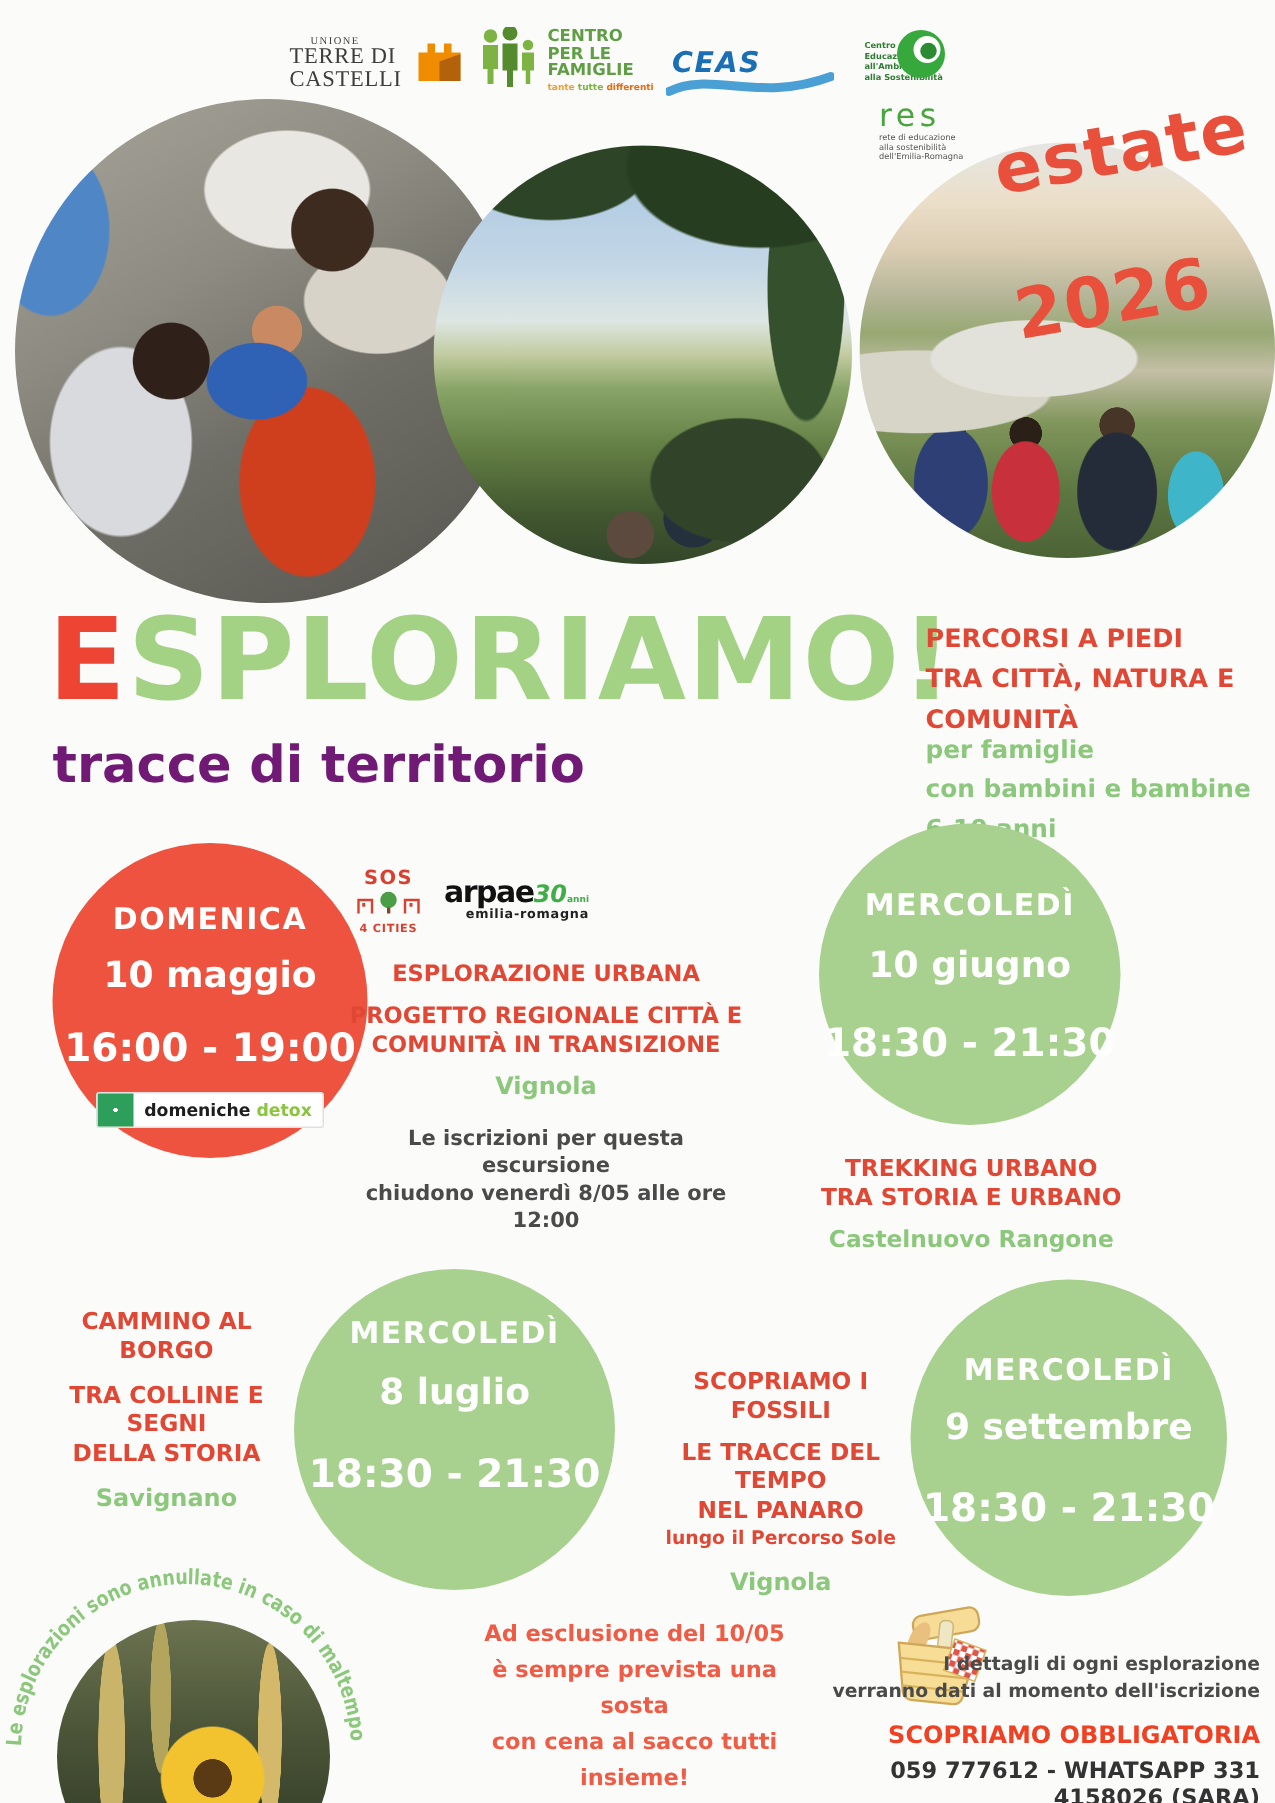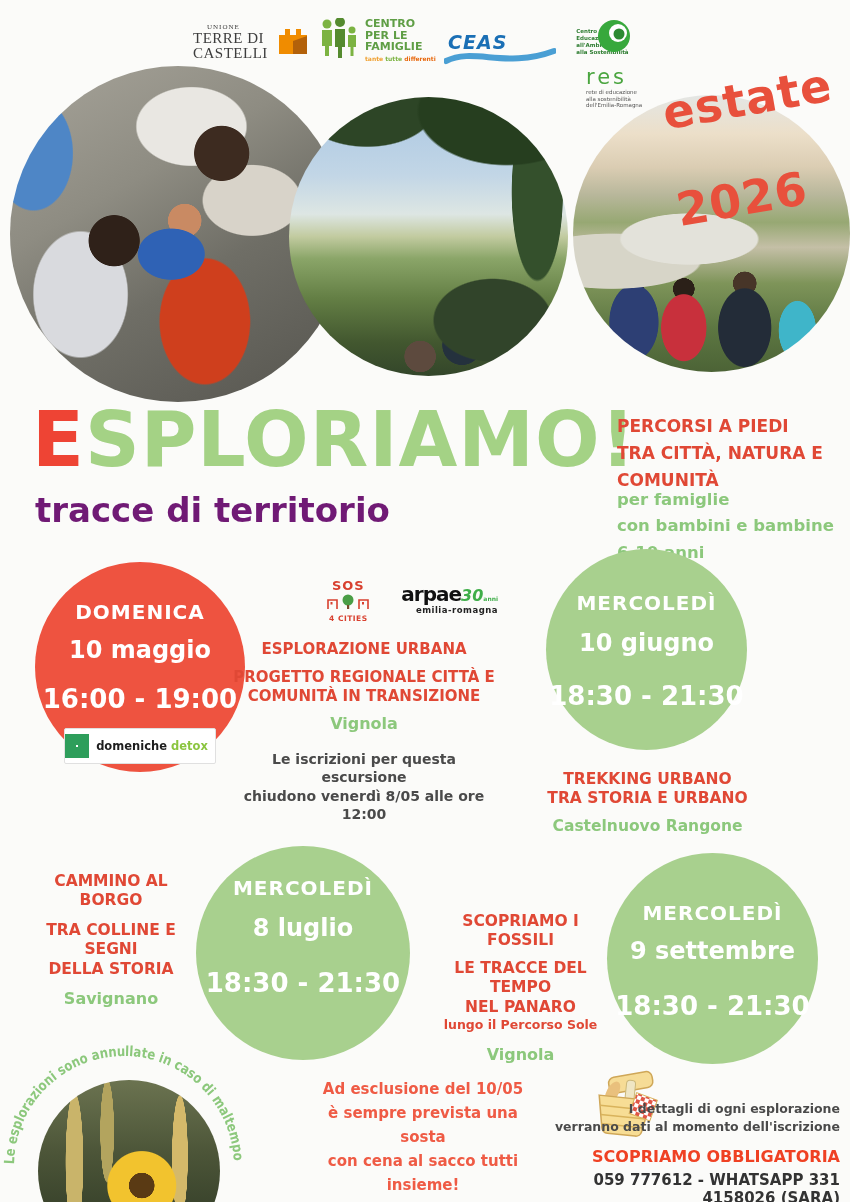--- a/index.html
+++ b/index.html
@@ -85,21 +85,21 @@
 
   
   .event-circle { border-radius:50%; text-align:center; color:#fff; }
   .ec-red { background:#ee5340; }
   .ec-green { background:#a8d08e; }
   .ec-day  { font-size:20px; font-weight:800; letter-spacing:1px; }
   .ec-date { font-size:24px; font-weight:800; }
   .ec-time { font-size:26px; font-weight:800; }
 
   .detox-badge { display:inline-flex; align-items:center; background:#fff; border:1px solid #e0e0e0;
-                 border-radius:2px; overflow:hidden; height:36px;justify-content:center; }
+                 border-radius:2px; overflow:hidden; height:24px;justify-content:center; }
   .detox-sq { width:24px; height:24px; background:#2e9e5b;
               background-image:radial-gradient(circle 1.5px at 50% 50%, #fff 0 97%, transparent 100%); }
   .detox-label { padding:0 7px; font-size:11.5px; font-weight:bold; }
   .detox-w1 { color:#1d1d1d; } .detox-w2 { color:#8bc53f; margin-left:4px; }
 
   .red-note   { color:#e04835; font-weight:800; font-size:15.5px; line-height:1.25; }
   .green-note { color:#8cc87c; font-weight:800; font-size:16px; }
   .dark-note  { color:#4a4a4a; font-weight:bold; font-size:14px; line-height:1.3; }
   .centered   { text-align:center; }
 
@@ -226,21 +226,21 @@
       <span class="detox-badge">
         <span class="detox-sq"></span>
         <span class="detox-label">
           <span class="detox-w1">domeniche</span><span class="detox-w2">detox</span>
         </span>
       </span>
     </div>
   </div>
 
   <div class="abs centered" style="left:230px; top:570px; width:268px;">
-    <div style="display:flex; justify-content:flex-end; align-items:center; gap:24px; height:60px;">
+    <div style="display:flex; justify-content:flex-start; align-items:center; gap:8px; height:60px;">
       <div class="sos-logo">
         <div class="sos-top">SOS</div>
         <span>
           <svg width="46" height="17" viewBox="0 0 46 17">
             <path d="M3 16 V7 h9 v9 M34 16 V7 h9 v9" stroke="#d8402f" stroke-width="1.6" fill="none"></path>
             <rect x="5.5" y="9" width="2" height="2.5" fill="#d8402f"></rect>
               <rect x="37" y="9" width="2" height="2.5" fill="#d8402f"></rect>
             <circle cx="23" cy="7" r="5.5" fill="#4a9e46"></circle>
               <rect x="22" y="12" width="2.2" height="4" fill="#7a4a2a"></rect>
           </svg>

